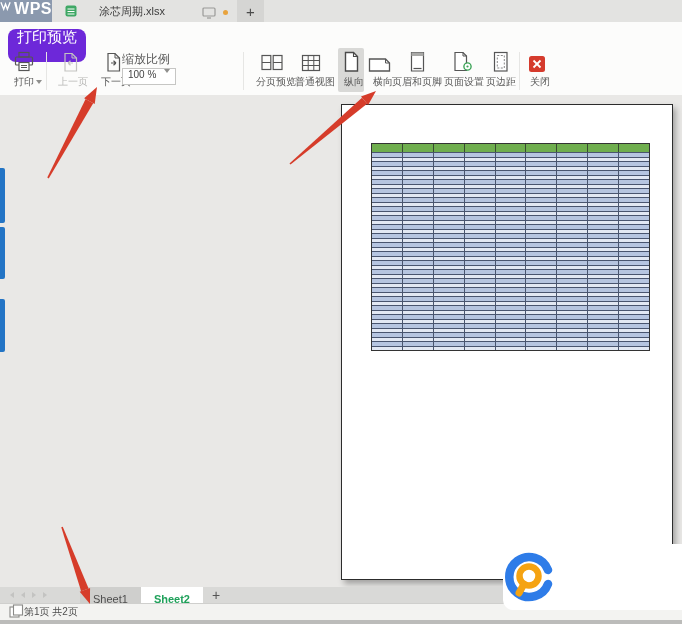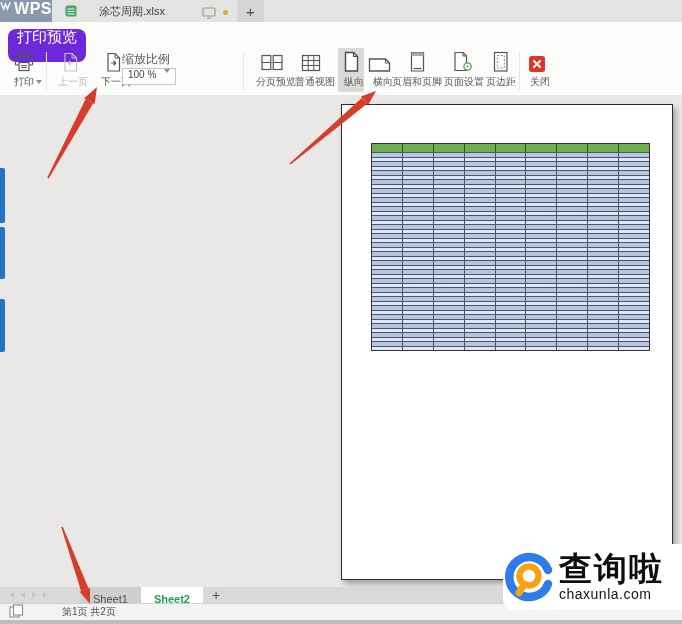--- a/index.html
+++ b/index.html
@@ -59,21 +59,21 @@
   #sheetbar{position:absolute;left:0;top:587px;width:682px;height:16px;background:#d9d9d7;display:flex;align-items:stretch;font-size:11px}
   #sheet-nav{display:flex;align-items:center;gap:7px;padding:0 10px;width:60px}
   .tri-l{width:0;height:0;border-top:3px solid transparent;border-bottom:3px solid transparent;border-right:4px solid #c3c3c1}
   .tri-r{width:0;height:0;border-top:3px solid transparent;border-bottom:3px solid transparent;border-left:4px solid #c3c3c1}
   .stab{padding:12px 13px;display:flex;align-items:center;color:#4e4e4e;background:#cfcfcd}
   .stab.active{background:#ffffff;color:#1fa15a;font-weight:bold}
   #add-tab{padding:0 9px;display:flex;align-items:center;color:#555;font-size:14px}
   #statusbar{position:absolute;left:0;top:603px;width:682px;height:16px;background:#f3f3f1;border-top:1px solid #cfcfcd;
     display:flex;align-items:center;font-size:10px;color:#4e4e4e}
   #status-icon{margin-left:9px}
-  #page-info{margin-left:38px}
+  #page-info{}
   #bottomstrip{position:absolute;left:0;top:620px;width:682px;height:4px;background:#bcbcba}
 
   
   #arrow-svg{position:absolute;left:0;top:0;width:682px;height:624px;z-index:60;pointer-events:none}
 </style>
 </head>
 <body>
 
 <div id="titlebar">
   <div id="wps-block">
@@ -748,24 +748,20 @@
         </div>
       </div>
   </div>
 
   <div id="watermark">
     <svg width="52" height="52" viewBox="0 0 52 52">
       <path d="M 45 19 A 20 20 0 1 0 45 33" fill="none" stroke="#2e7ce8" stroke-width="8.5" stroke-linecap="round"></path>
       <circle cx="26" cy="25" r="9.5" fill="none" stroke="#f5a312" stroke-width="6.5"></circle>
       <line x1="21" y1="33" x2="16" y2="42" stroke="#f5a312" stroke-width="7" stroke-linecap="round"></line>
     </svg>
-    <div id="wm-text">
-      <span id="wm-title">查询啦</span>
-      <span id="wm-domain">chaxunla.com</span>
-    </div>
   </div>
 </div>
 
 <div id="sheetbar">
   <div id="sheet-nav">
     <span class="tri-l"></span>
     <span class="tri-l"></span>
     <span class="tri-r"></span>
     <span class="tri-r"></span>
   </div>

